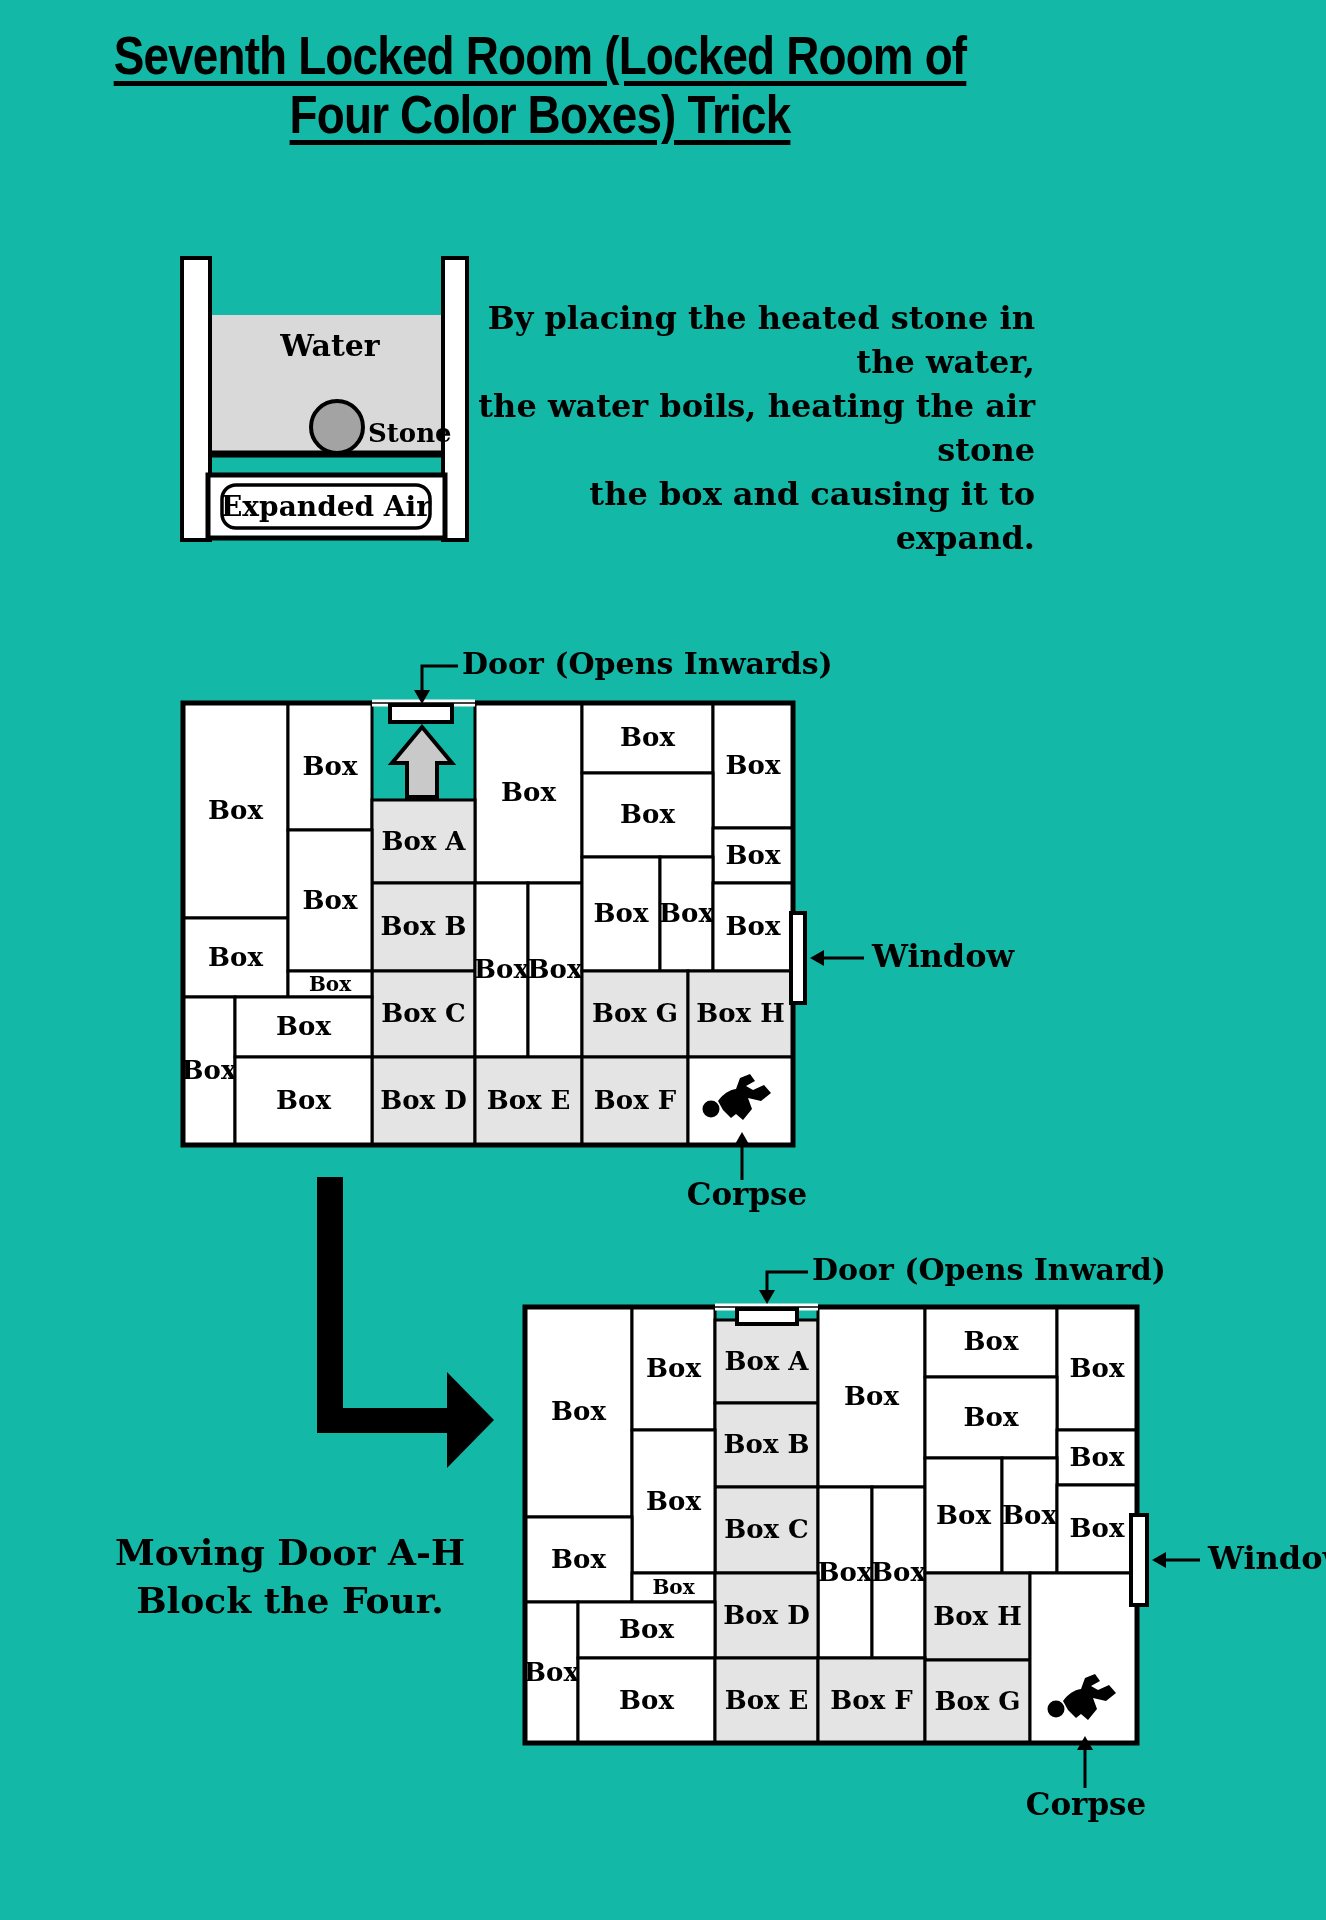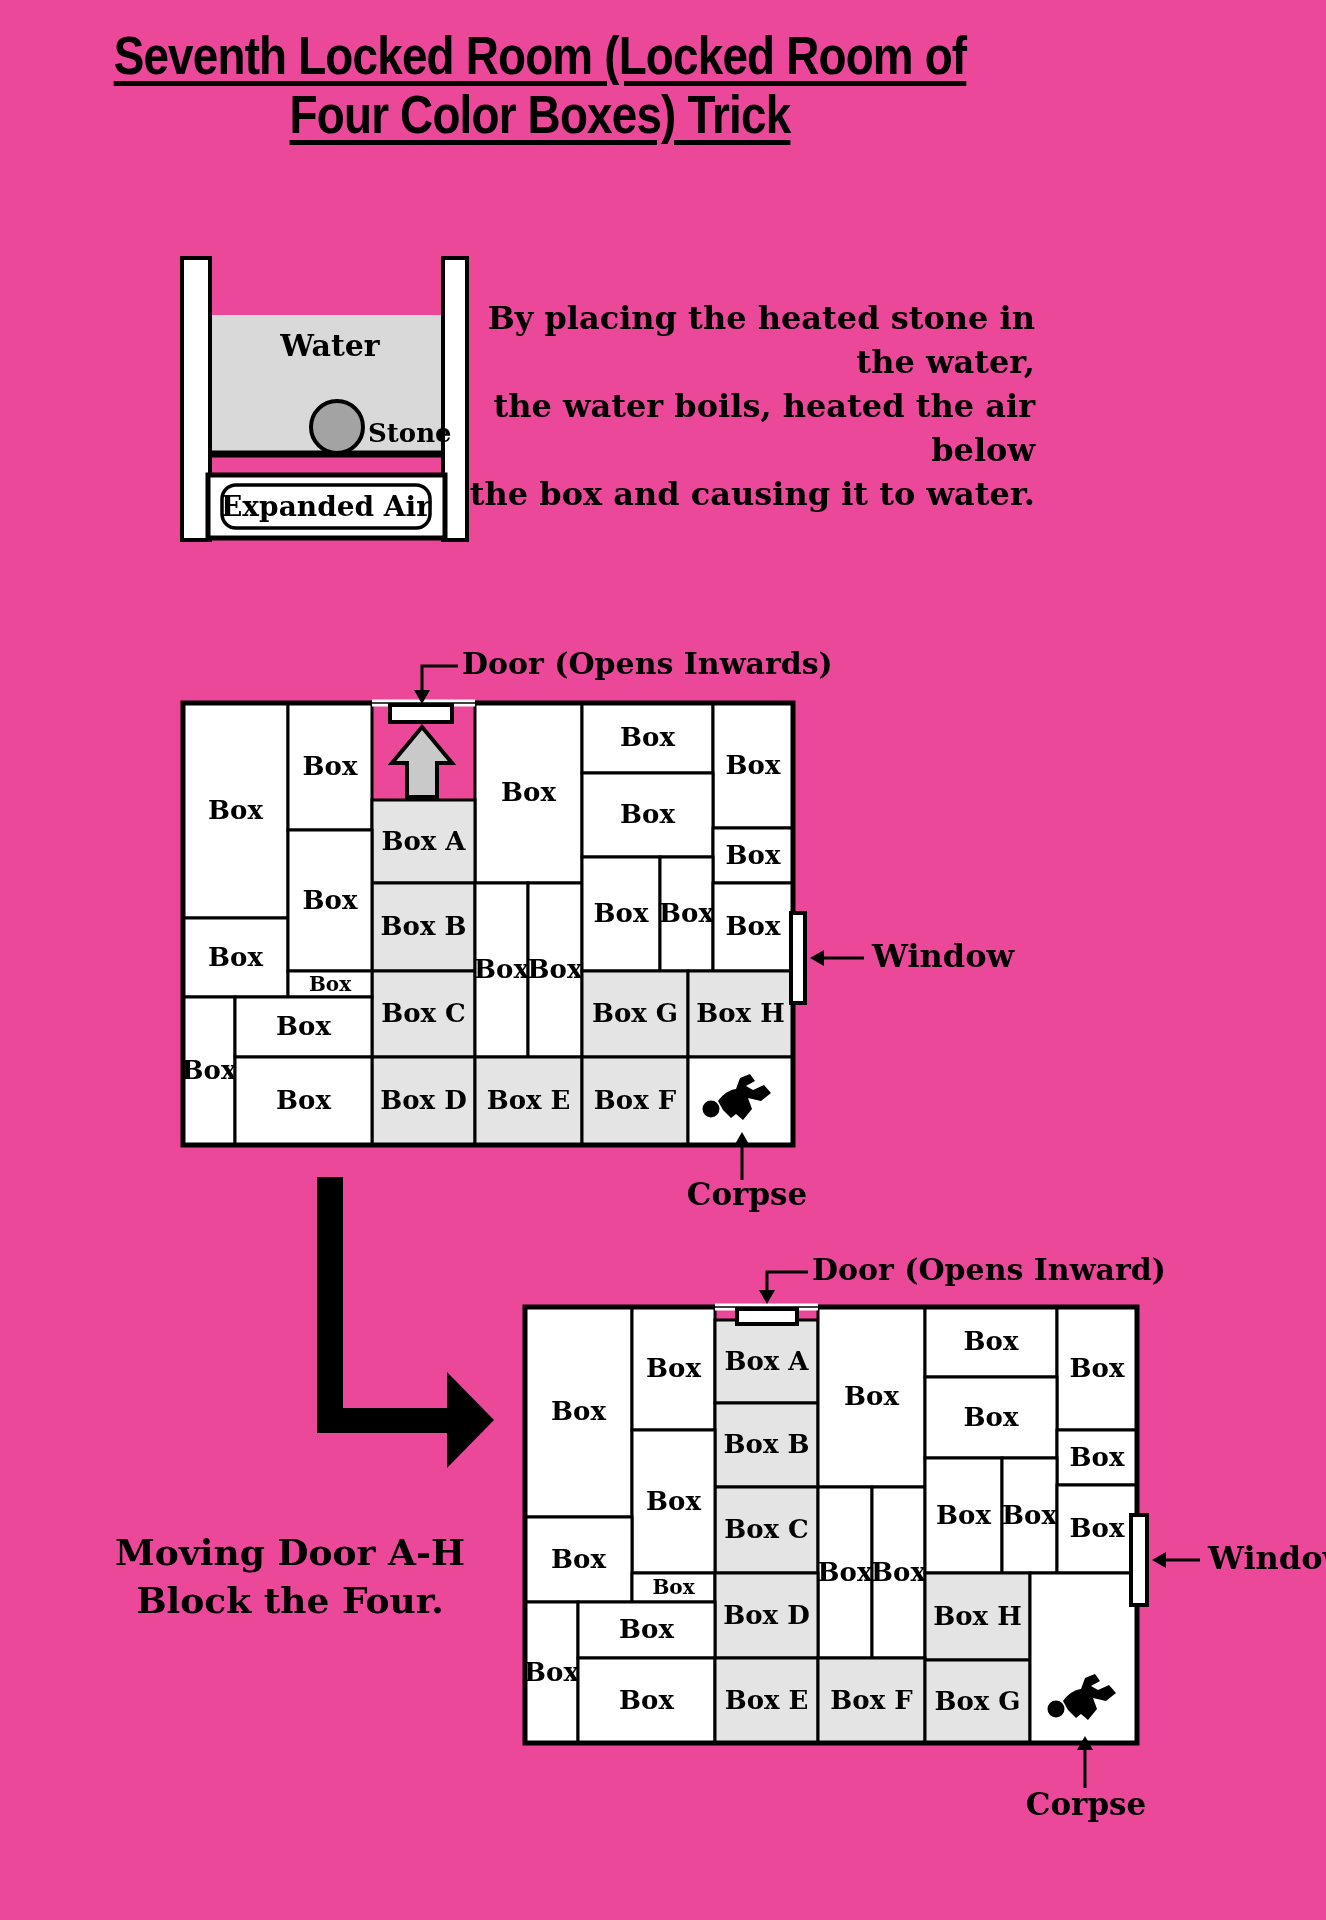--- a/index.html
+++ b/index.html
@@ -1,16 +1,16 @@
 <!DOCTYPE html>
 <html><head>
 <meta charset="utf-8">
 <style>
   html,body{margin:0;padding:0;background:#ffffff;}
-  .page{position:relative;width:1326px;height:1920px;background:#ec4899;overflow:hidden;
+  .page{position:relative;width:1326px;height:1920px;background:#14b8a6;overflow:hidden;
         font-family:"DejaVu Serif", serif;color:#000;}
   .abs{position:absolute;}
   .title{left:0;top:26px;width:1080px;text-align:center;
          font-family:"Liberation Sans", sans-serif;font-weight:bold;font-size:54px;
          line-height:59px;letter-spacing:-1px;transform:scaleX(.85);transform-origin:50% 0;}
   .title .u{text-decoration:underline;text-decoration-thickness:5px;text-underline-offset:7px;}
   .caption{left:445px;top:296px;width:590px;text-align:right;font-weight:bold;
            font-size:32px;line-height:44px;}
   .moving{left:90px;top:1528px;width:400px;text-align:center;font-weight:bold;
           font-size:36px;line-height:48px;}
@@ -21,22 +21,22 @@
 
 <div class="page">
 
   <div class="abs title">
     <div><span class="u">Seventh Locked Room (Locked Room of</span></div>
     <div><span class="u">Four Color Boxes) Trick</span></div>
   </div>
 
   <div class="abs caption">
     <div>By placing the heated stone in the water,</div>
-    <div>the water boils, heated the air below</div>
-    <div>the box and causing it to water.</div>
+    <div>the water boils, heating the air stone</div>
+    <div>the box and causing it to expand.</div>
   </div>
 
   <div class="abs moving">
     <div>Moving Door A-H</div>
     <div>Block the Four.</div>
   </div>
 
   <svg class="abs" style="left:0;top:0" width="1326" height="1920" viewBox="0 0 1326 1920">
 
     <g>

